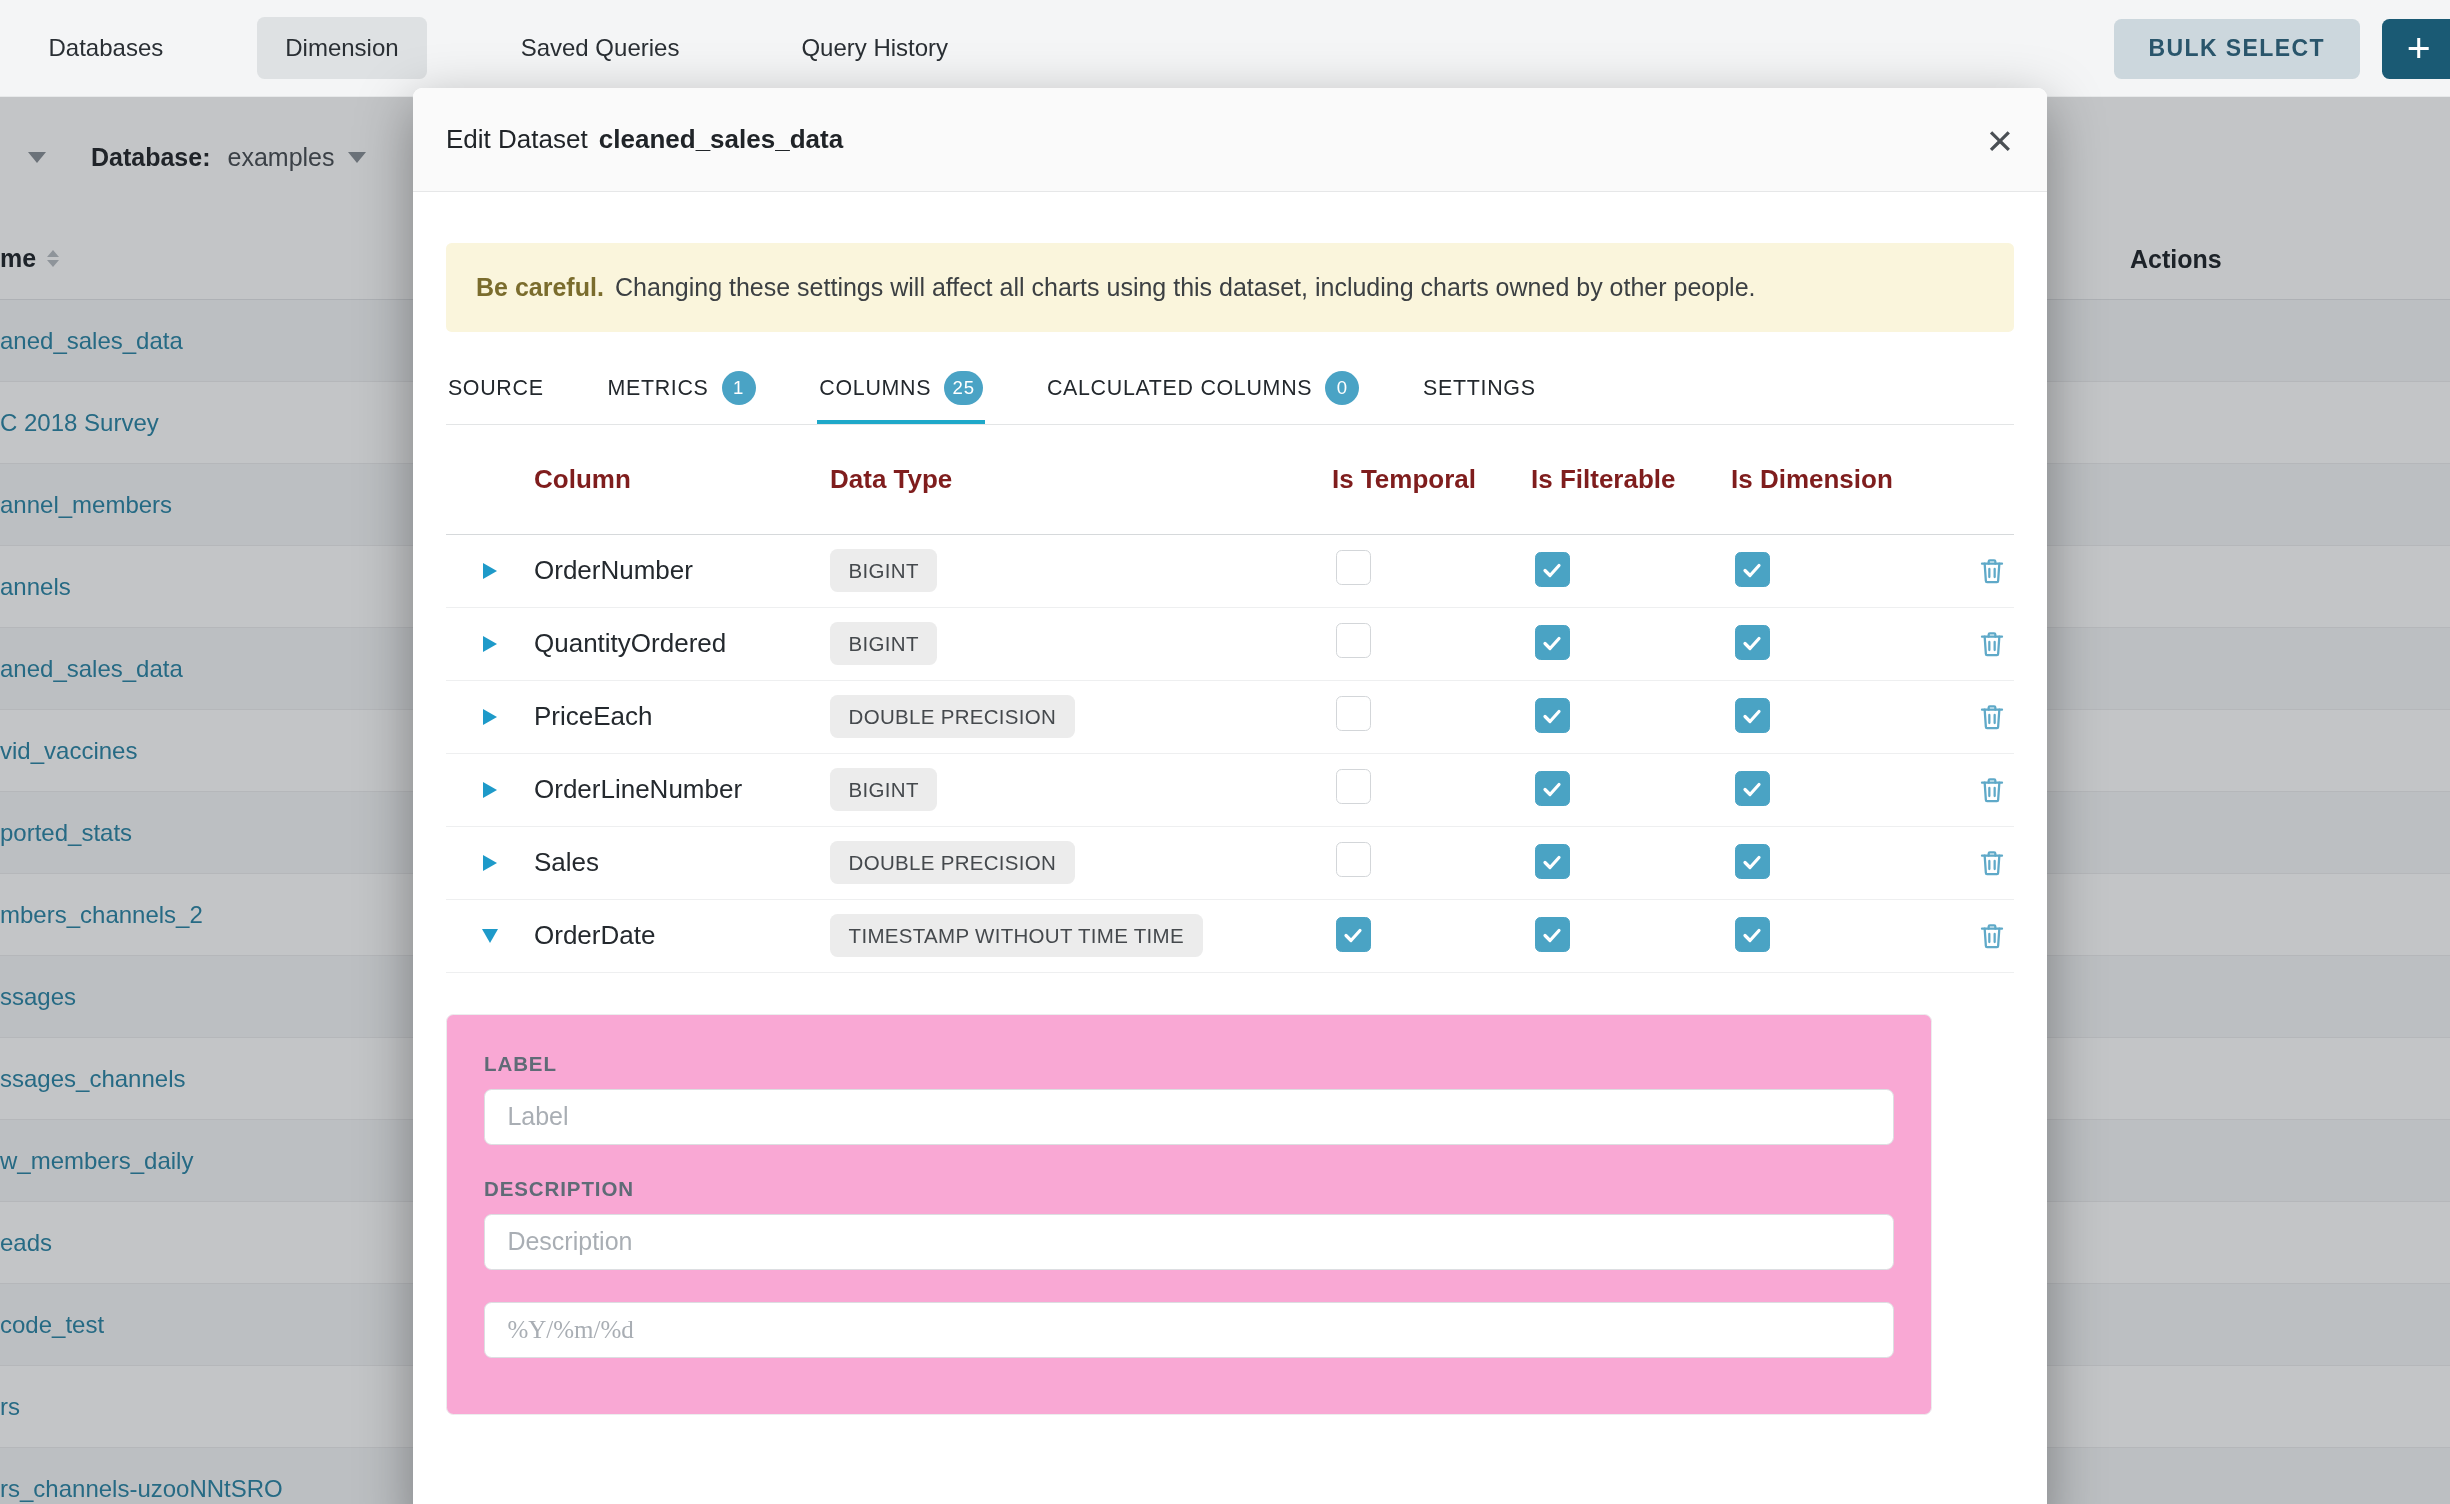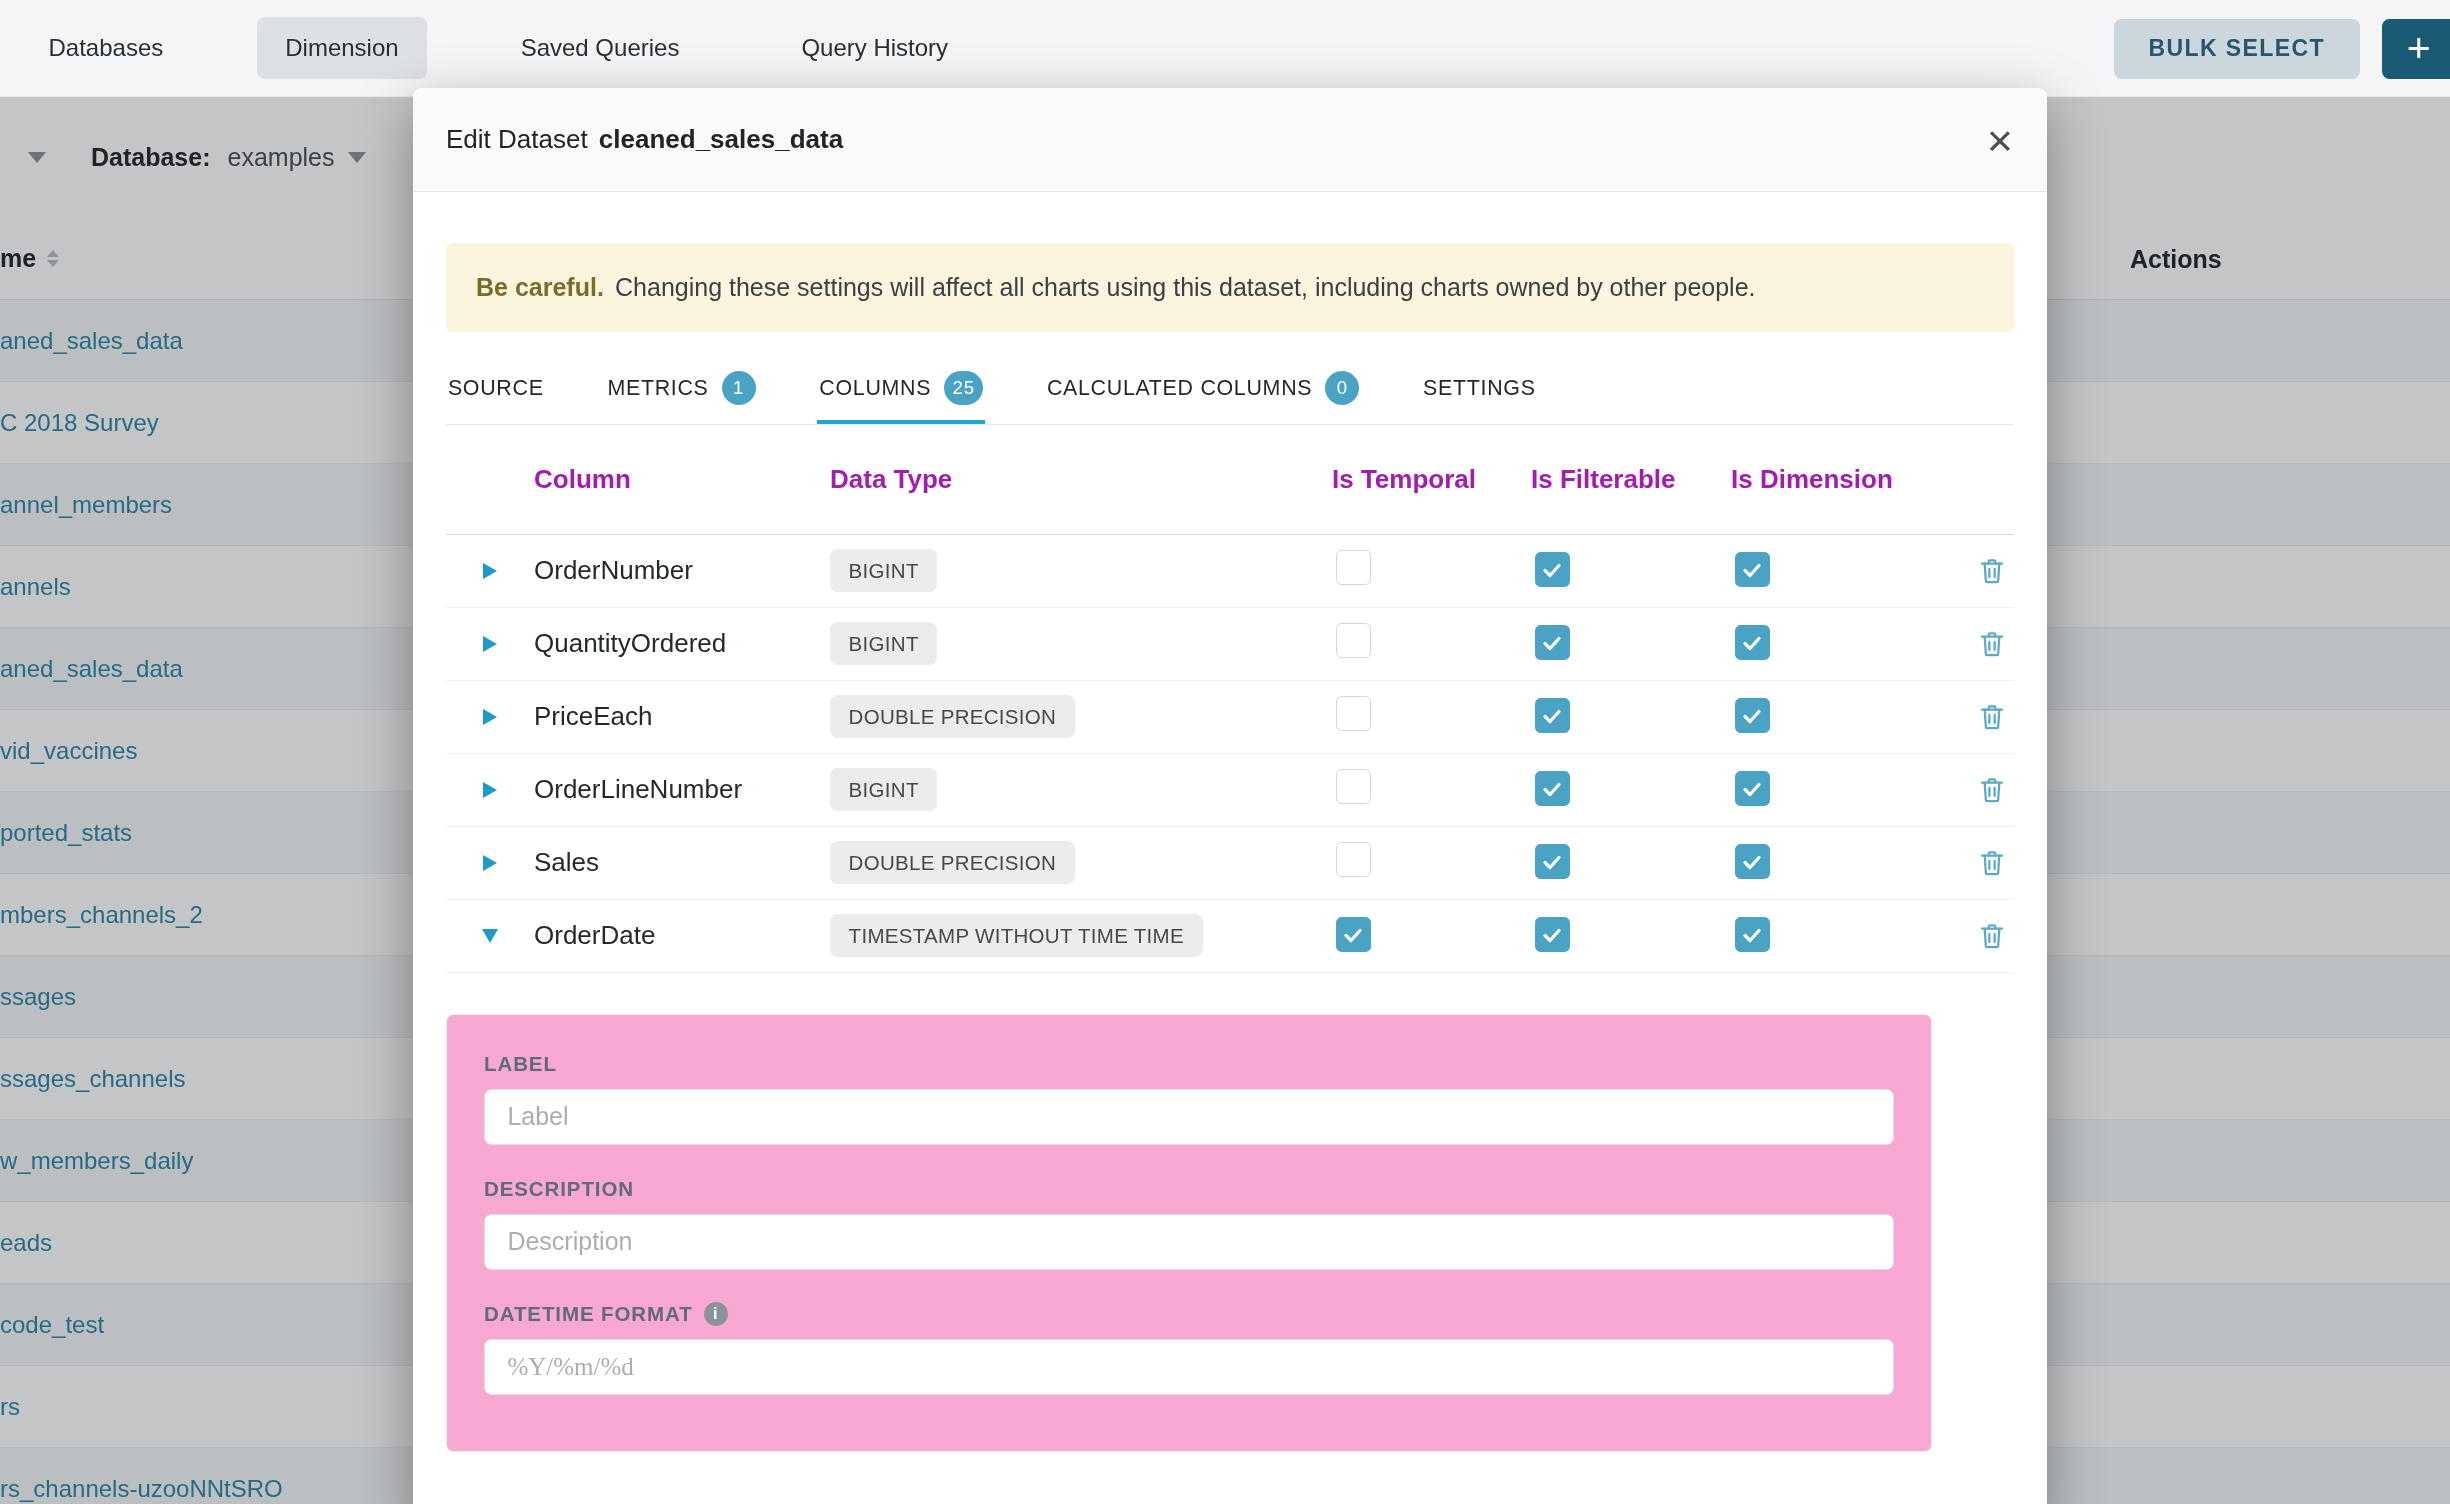--- a/index.html
+++ b/index.html
@@ -70,21 +70,21 @@
   .mtab { display:flex; align-items:center; gap:13px; padding:13px 1.9px 18.6px 1.9px;
     font-size:21.4px; letter-spacing:0.7px; color:#23282D; cursor:pointer; position:relative; }
   .mtab.active::after { content:""; position:absolute; left:0; right:0; bottom:-0.9px;
     height:4.7px; background:#1FA8C9; }
   .badge { min-width:34px; height:34px; border-radius:17.7px; padding:0 8.4px;
     background:#4AA3C5; color:#fff; font-size:18.6px; display:inline-flex;
     align-items:center; justify-content:center; }
 
   .mgrid { display:grid; grid-template-columns:88px 296px 502px 199px 200px 200px 1fr;
     align-items:center; }
-  .mth { height:110px; border-bottom:0.9px solid #D6D9DB; font-weight:700; font-size:26px; color:#a21caf; }
+  .mth { height:110px; border-bottom:0.9px solid #D6D9DB; font-weight:700; font-size:26px; color:#7f1d1d; }
   .mrow { height:73px; border-bottom:0.9px solid #EEEFF0; font-size:26px; }
   .caret-cell { display:flex; justify-content:center; }
   .caret-right { width:0; height:0; border-left:14px solid #1E9AC9;
     border-top:8.4px solid transparent; border-bottom:8.4px solid transparent; cursor:pointer; }
   .caret-down2 { width:0; height:0; border-top:14px solid #1E9AC9;
     border-left:8.4px solid transparent; border-right:8.4px solid transparent; cursor:pointer; }
   .pill { display:inline-block; background:#ECECEC; color:#45494D; font-size:20.5px;
     letter-spacing:0.3px; padding:9.3px 18.6px; border-radius:7.5px; white-space:nowrap; }
   .cb { width:35px; height:35px; border:1.9px solid #D3D6D9; border-radius:5.6px;
     background:#fff; display:inline-flex; align-items:center; justify-content:center;
@@ -422,22 +422,18 @@
 
     <div class="detail-panel">
       <div class="dp-label">
         <span>LABEL</span>
       </div>
       <input class="dp-input" type="text" placeholder="Label" style="">
       <div class="dp-label">
         <span>DESCRIPTION</span>
       </div>
       <input class="dp-input" type="text" placeholder="Description" style="">
-      <div class="dp-label">
-        <span>DATETIME FORMAT</span>
-        <span class="info-circle">i</span>
-      </div>
       <input class="dp-input last" type="text" placeholder="%Y/%m/%d" style="">
     </div>
 
   </div>
 </div>
 
 
 </body></html>

